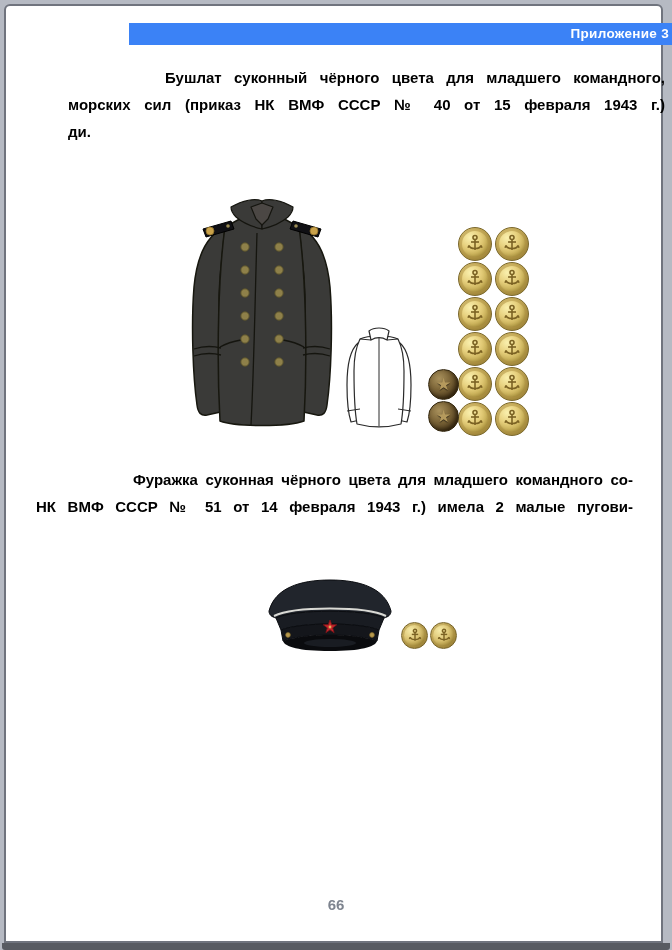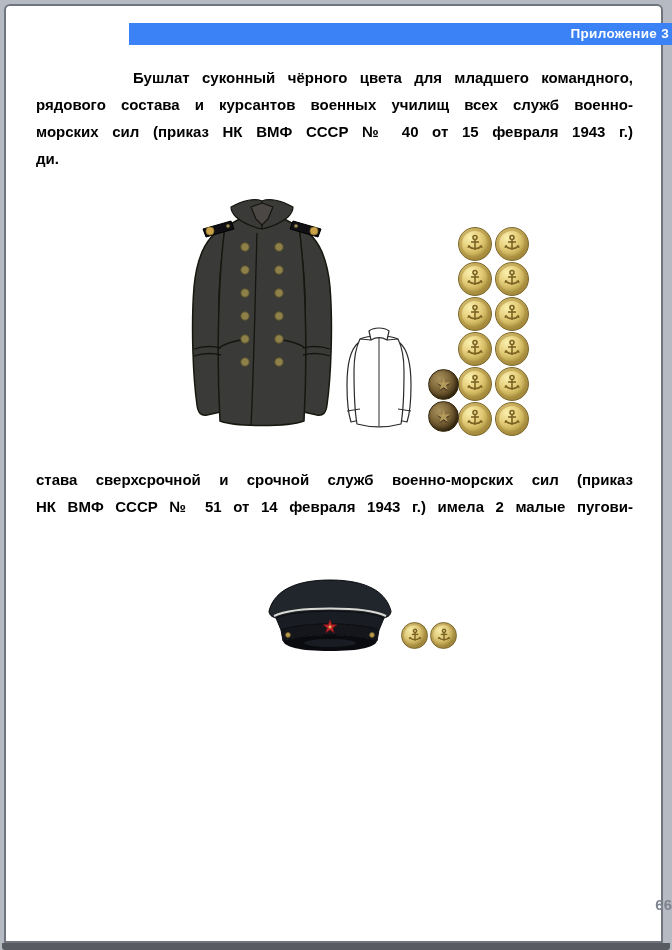--- a/index.html
+++ b/index.html
@@ -15,21 +15,21 @@
   
   .hdr{position:absolute;left:85px;top:23px;width:548px;height:22px;background:#3b82f6;
        color:#ffffff;font-size:13.5px;font-weight:bold;letter-spacing:.3px;
        text-align:right;line-height:22px;padding-right:8px;box-sizing:border-box;margin-left:44px;}
 
   
   .para{position:absolute;left:36px;width:597px;color:#000;font-size:15px;font-weight:600;}
   .pline{display:block;height:27px;line-height:27px;text-align:justify;text-align-last:justify;}
   .pline.indent{text-indent:97px;}
   .pline.last{text-align:right;text-align-last:left;}
-  #para1{top:64px;}
+  #para1{top:64px;margin-left:32px;}
   #para2{top:466px;}
 
   
   .fig{position:absolute;}
 
   
   .btn-large{position:absolute;width:34px;height:34px;border-radius:50%;
     background:radial-gradient(circle at 35% 30%,#faf0ae 0%,#e6cf7c 34%,#c2a84d 68%,#8f7a36 100%);
     border:1px solid #7a672c;box-sizing:border-box;
     box-shadow:inset 0 0 0 3px rgba(176,148,70,.55), inset -2px -3px 5px rgba(90,70,20,.45);
@@ -42,35 +42,34 @@
   .btn-med{position:absolute;width:31px;height:31px;border-radius:50%;
     background:radial-gradient(circle at 35% 30%,#a9915c 0%,#7c6538 40%,#53401f 75%,#392b12 100%);
     border:1px solid #33270f;box-sizing:border-box;
     box-shadow:inset -2px -2px 4px rgba(20,12,0,.6);
     display:flex;align-items:center;justify-content:center;}
   .btn-med .star-glyph{color:#b59a5d;font-size:17px;line-height:1;
     font-family:"DejaVu Sans",sans-serif;text-shadow:0 1px 1px rgba(0,0,0,.6);}
   .anchor-svg{display:block;}
 
   
-  .pgnum{position:absolute;left:0;top:896px;width:672px;text-align:right;
+  .pgnum{position:absolute;left:0;top:896px;width:672px;text-align:center;
          color:#7e848f;font-size:15px;font-weight:600;}
 </style>
 </head>
 <body>
 
 <div id="stage">
 
   <div class="sheet"></div>
 
   <div class="hdr"><span>Приложение 3</span></div>
 
   <div class="para" id="para1">
     <span class="pline indent">Бушлат суконный чёрного цвета для младшего командного,</span>
-    <span class="pline">рядового состава и курсантов военных училищ всех служб военно-</span>
     <span class="pline">морских сил (приказ НК ВМФ СССР № 40 от 15 февраля 1943 г.)</span>
     <span class="pline last">ди.</span>
   </div>
 
   <svg class="fig" style="left:183px;top:199px" width="158" height="233" viewBox="0 0 158 233">
     <g stroke="#17170f" stroke-width="1.5" stroke-linejoin="round">
       <path d="M42,28 C24,36 14,56 11,88 C8,126 10,178 14,206 C15,214 18,217 24,216 L42,212 C37,175 34,120 37,78 Z" fill="#3a3a38"></path>
       <path d="M116,28 C134,36 144,56 147,88 C150,126 148,178 144,206 C143,214 140,217 134,216 L116,212 C121,175 124,120 121,78 Z" fill="#3a3a38"></path>
       <path d="M42,28 L64,16 L79,12 L94,16 L116,28 C122,70 125,150 121,222 C105,228 53,228 37,222 C33,150 36,70 42,28 Z" fill="#3a3a38"></path>
     </g>
@@ -278,21 +277,21 @@
   <div>
     <div class="btn-med" style="left:428px;top:369px">
         <span class="star-glyph">★</span>
       </div>
     <div class="btn-med" style="left:428px;top:401px">
         <span class="star-glyph">★</span>
       </div>
   </div>
 
   <div class="para" id="para2">
-    <span class="pline">става сверхсрочной и срочной служб военно-морских сил (приказ</span>
+    <span class="pline indent">Фуражка суконная чёрного цвета для младшего командного со-</span>
     <span class="pline">НК ВМФ СССР № 51 от 14 февраля 1943 г.) имела 2 малые пугови-</span>
   </div>
 
   <svg class="fig" style="left:262px;top:578px" width="136" height="74" viewBox="0 0 136 74">
     <path d="M7,33 C13,10 38,2 68,2 C98,2 123,10 129,33 C129,37 126,39 122,40 C104,31 32,31 14,40 C10,39 7,37 7,33 Z" fill="#21252c" stroke="#0b0d11" stroke-width="1"></path>
     <path d="M12,38 C32,28 104,28 124,38" stroke="#d9d9d4" stroke-width="2" fill="none"></path>
     <path d="M14,40 C32,31 104,31 122,40 L117,52 C96,44 40,44 19,52 Z" fill="#191c22" stroke="#0b0d11" stroke-width="1"></path>
     <path d="M19,52 C40,44 96,44 117,52 L115,63 C92,55 44,55 21,63 Z" fill="#14161b" stroke="#0b0d11" stroke-width="1"></path>
     <path d="M21,63 C44,55 92,55 115,63 C113,69 99,73 68,73 C37,73 23,69 21,63 Z" fill="#0a0b0e"></path>
     <ellipse cx="68" cy="65" rx="26" ry="4" fill="#1c2026" opacity="0.85"></ellipse>

